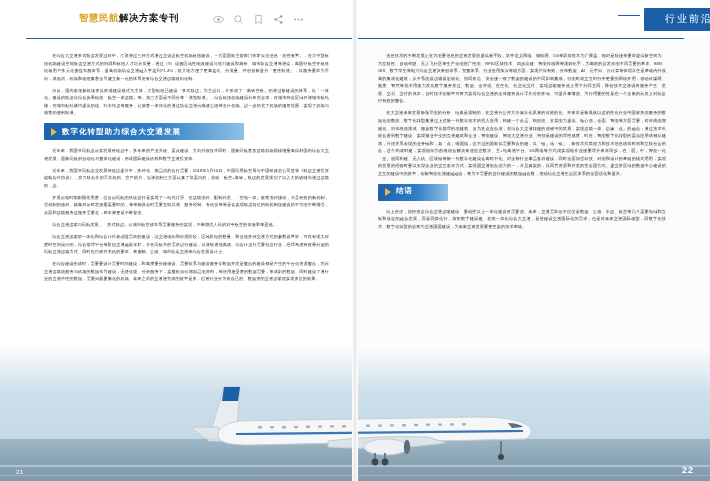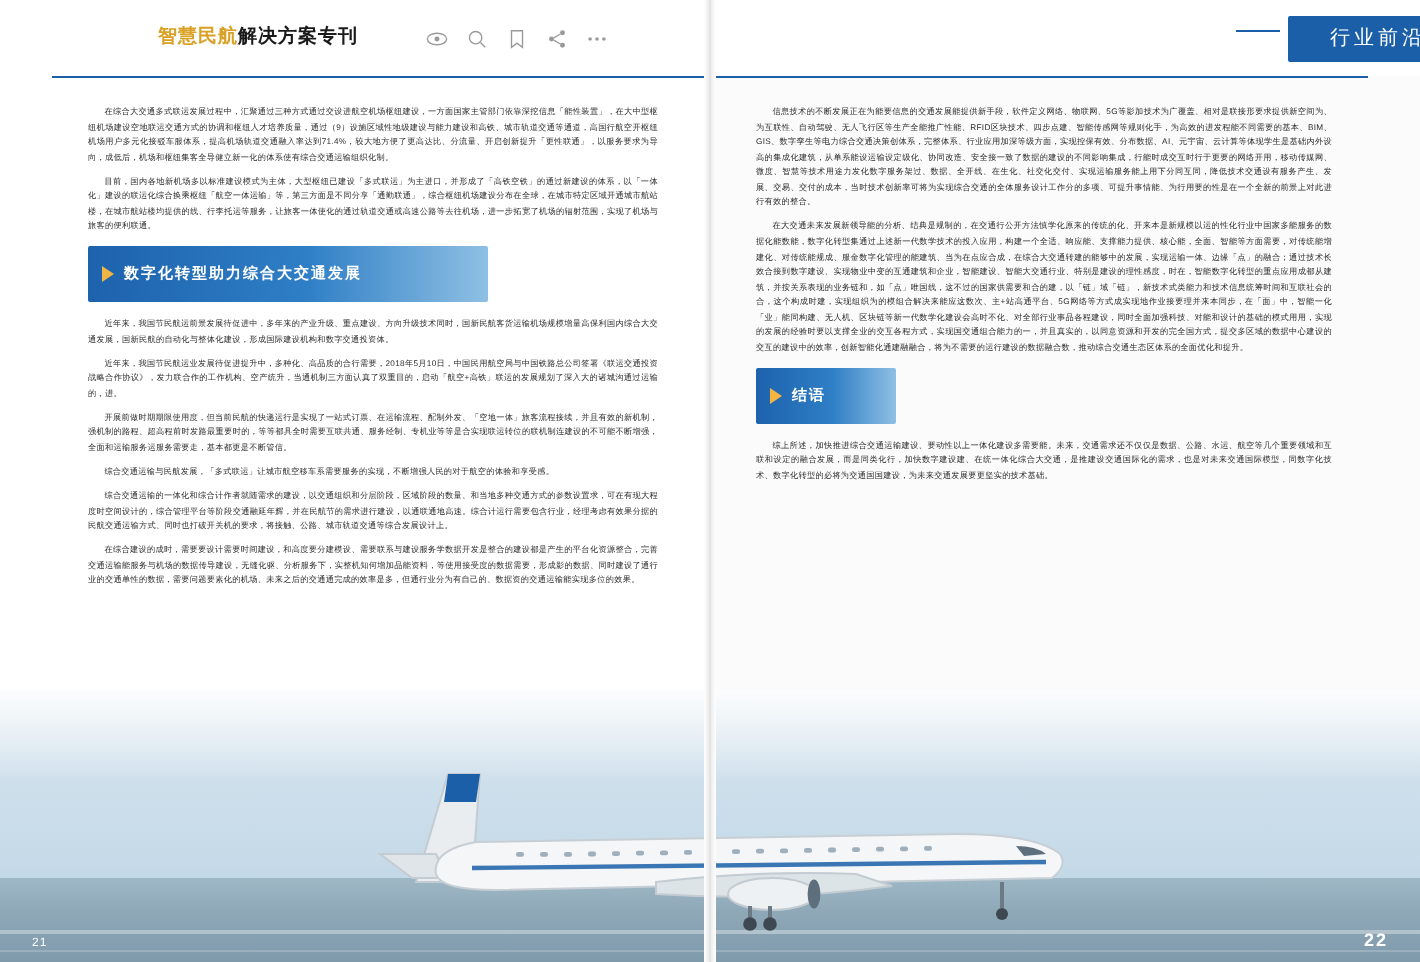--- a/index.html
+++ b/index.html
@@ -73,36 +73,36 @@
     text-align: justify;
     letter-spacing: .15px;
   }
   .col p { margin: 0 0 4.5px 0; text-indent: 8.2px; }
   .col-left  { left: 44px;  top: 52px; width: 285px; }
   .col-right { left: 378px; top: 52px; width: 288px; }
 
   
   .ribbon {
     position: relative;
-    height: 28px; margin: 6px 0 7px 0;
+    height: 17px; margin: 6px 0 7px 0;
     background: linear-gradient(to right, #1d62ac 0%, #2f7fc6 55%, #8fc0e4 100%);
     display: flex; align-items: center;
     border-radius: 1px;
   }
   .ribbon .arrow {
     margin-left: 7px; margin-right: 5px;
     width: 0; height: 0;
     border-top: 4px solid transparent;
     border-bottom: 4px solid transparent;
     border-left: 6px solid #f2b544;
   }
   .ribbon .rtext {
     color: #ffffff; font-size: 7.5px; font-weight: bold; letter-spacing: 1px;
   }
-  .ribbon.short { width: 70px; }
+  .ribbon.short { width: 70px; font-family: Liberation Mono, monospace; }
   .ribbon.long  { width: 200px; }
 
   
   .photo {
     position: absolute; left: 0; bottom: 0; width: 710px; height: 136px;
     background: linear-gradient(to bottom, #d9e6ef 0%, #cfe0ec 30%, #c6dae8 62%, #b9d2e3 100%);
     overflow: hidden;
   }
   .runway {
     position: absolute; left: 0; bottom: 0; width: 710px; height: 42px;

